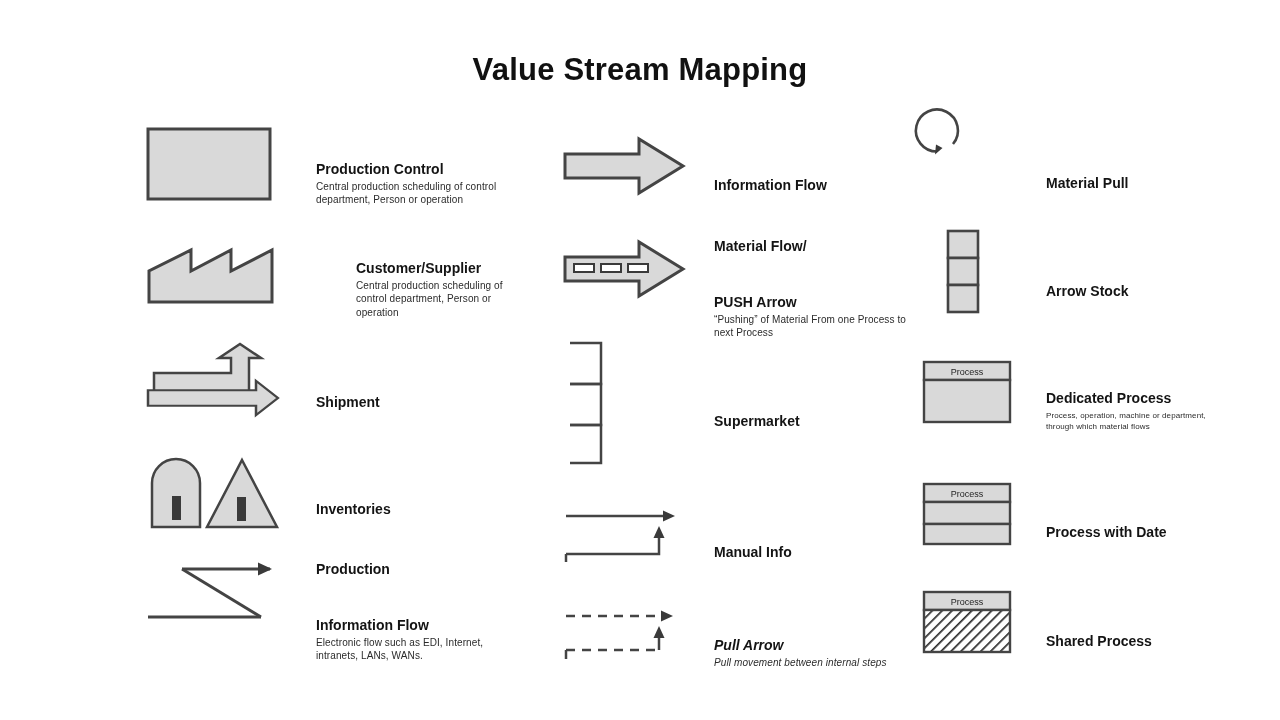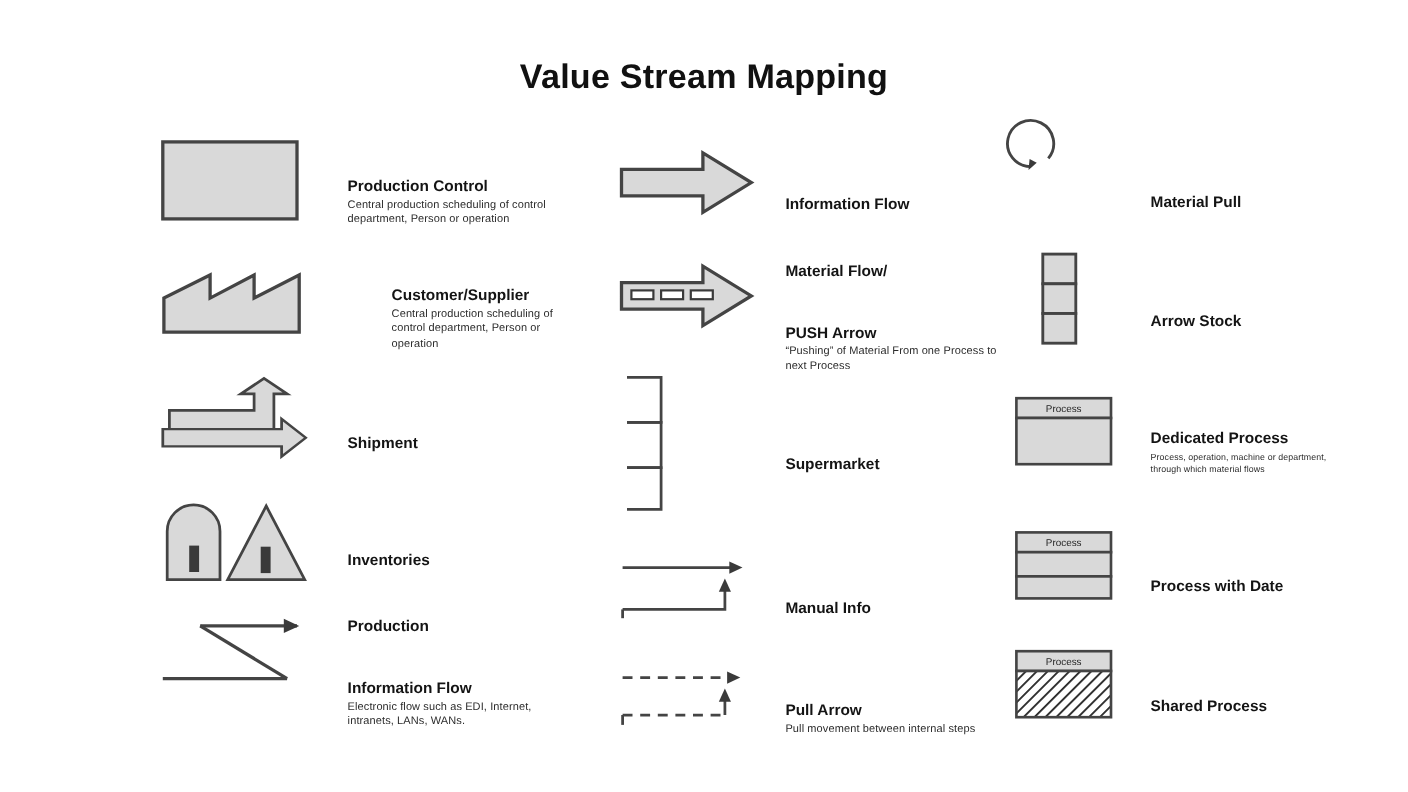--- a/index.html
+++ b/index.html
@@ -206,21 +206,21 @@
         <path d="M4,50 L4,58" class="nofill strk" stroke-width="2.5"></path>
         <path d="M4,50 L97,50 L97,28" class="nofill strk" stroke-width="2.5" stroke-linejoin="miter"></path>
         <path d="M91.5,34 L97,22 L102.5,34 Z" fill="#3a3a3a"></path>
       </svg>
     </div>
     <div class="text-cell">
       <div class="item-title">Manual Info</div>
     </div>
   </div>
 
-  <div class="legend-item" style="height:96px;">
+  <div class="legend-item" style="height:96px;font-style:italic;">
     <div class="icon-cell" style="width:152px;">
       <svg width="120" height="60" viewBox="0 0 120 60">
         <path d="M4,12 L104,12" class="nofill strk" stroke-width="2.5" stroke-dasharray="9 7"></path>
         <path d="M99,6.5 L111,12 L99,17.5 Z" fill="#3a3a3a"></path>
         <path d="M4,46 L4,58" class="nofill strk" stroke-width="2.5" stroke-dasharray="9 7"></path>
         <path d="M4,46 L97,46" class="nofill strk" stroke-width="2.5" stroke-dasharray="9 7"></path>
         <path d="M97,46 L97,28" class="nofill strk" stroke-width="2.5"></path>
         <path d="M91.5,34 L97,22 L102.5,34 Z" fill="#3a3a3a"></path>
       </svg>
     </div>

